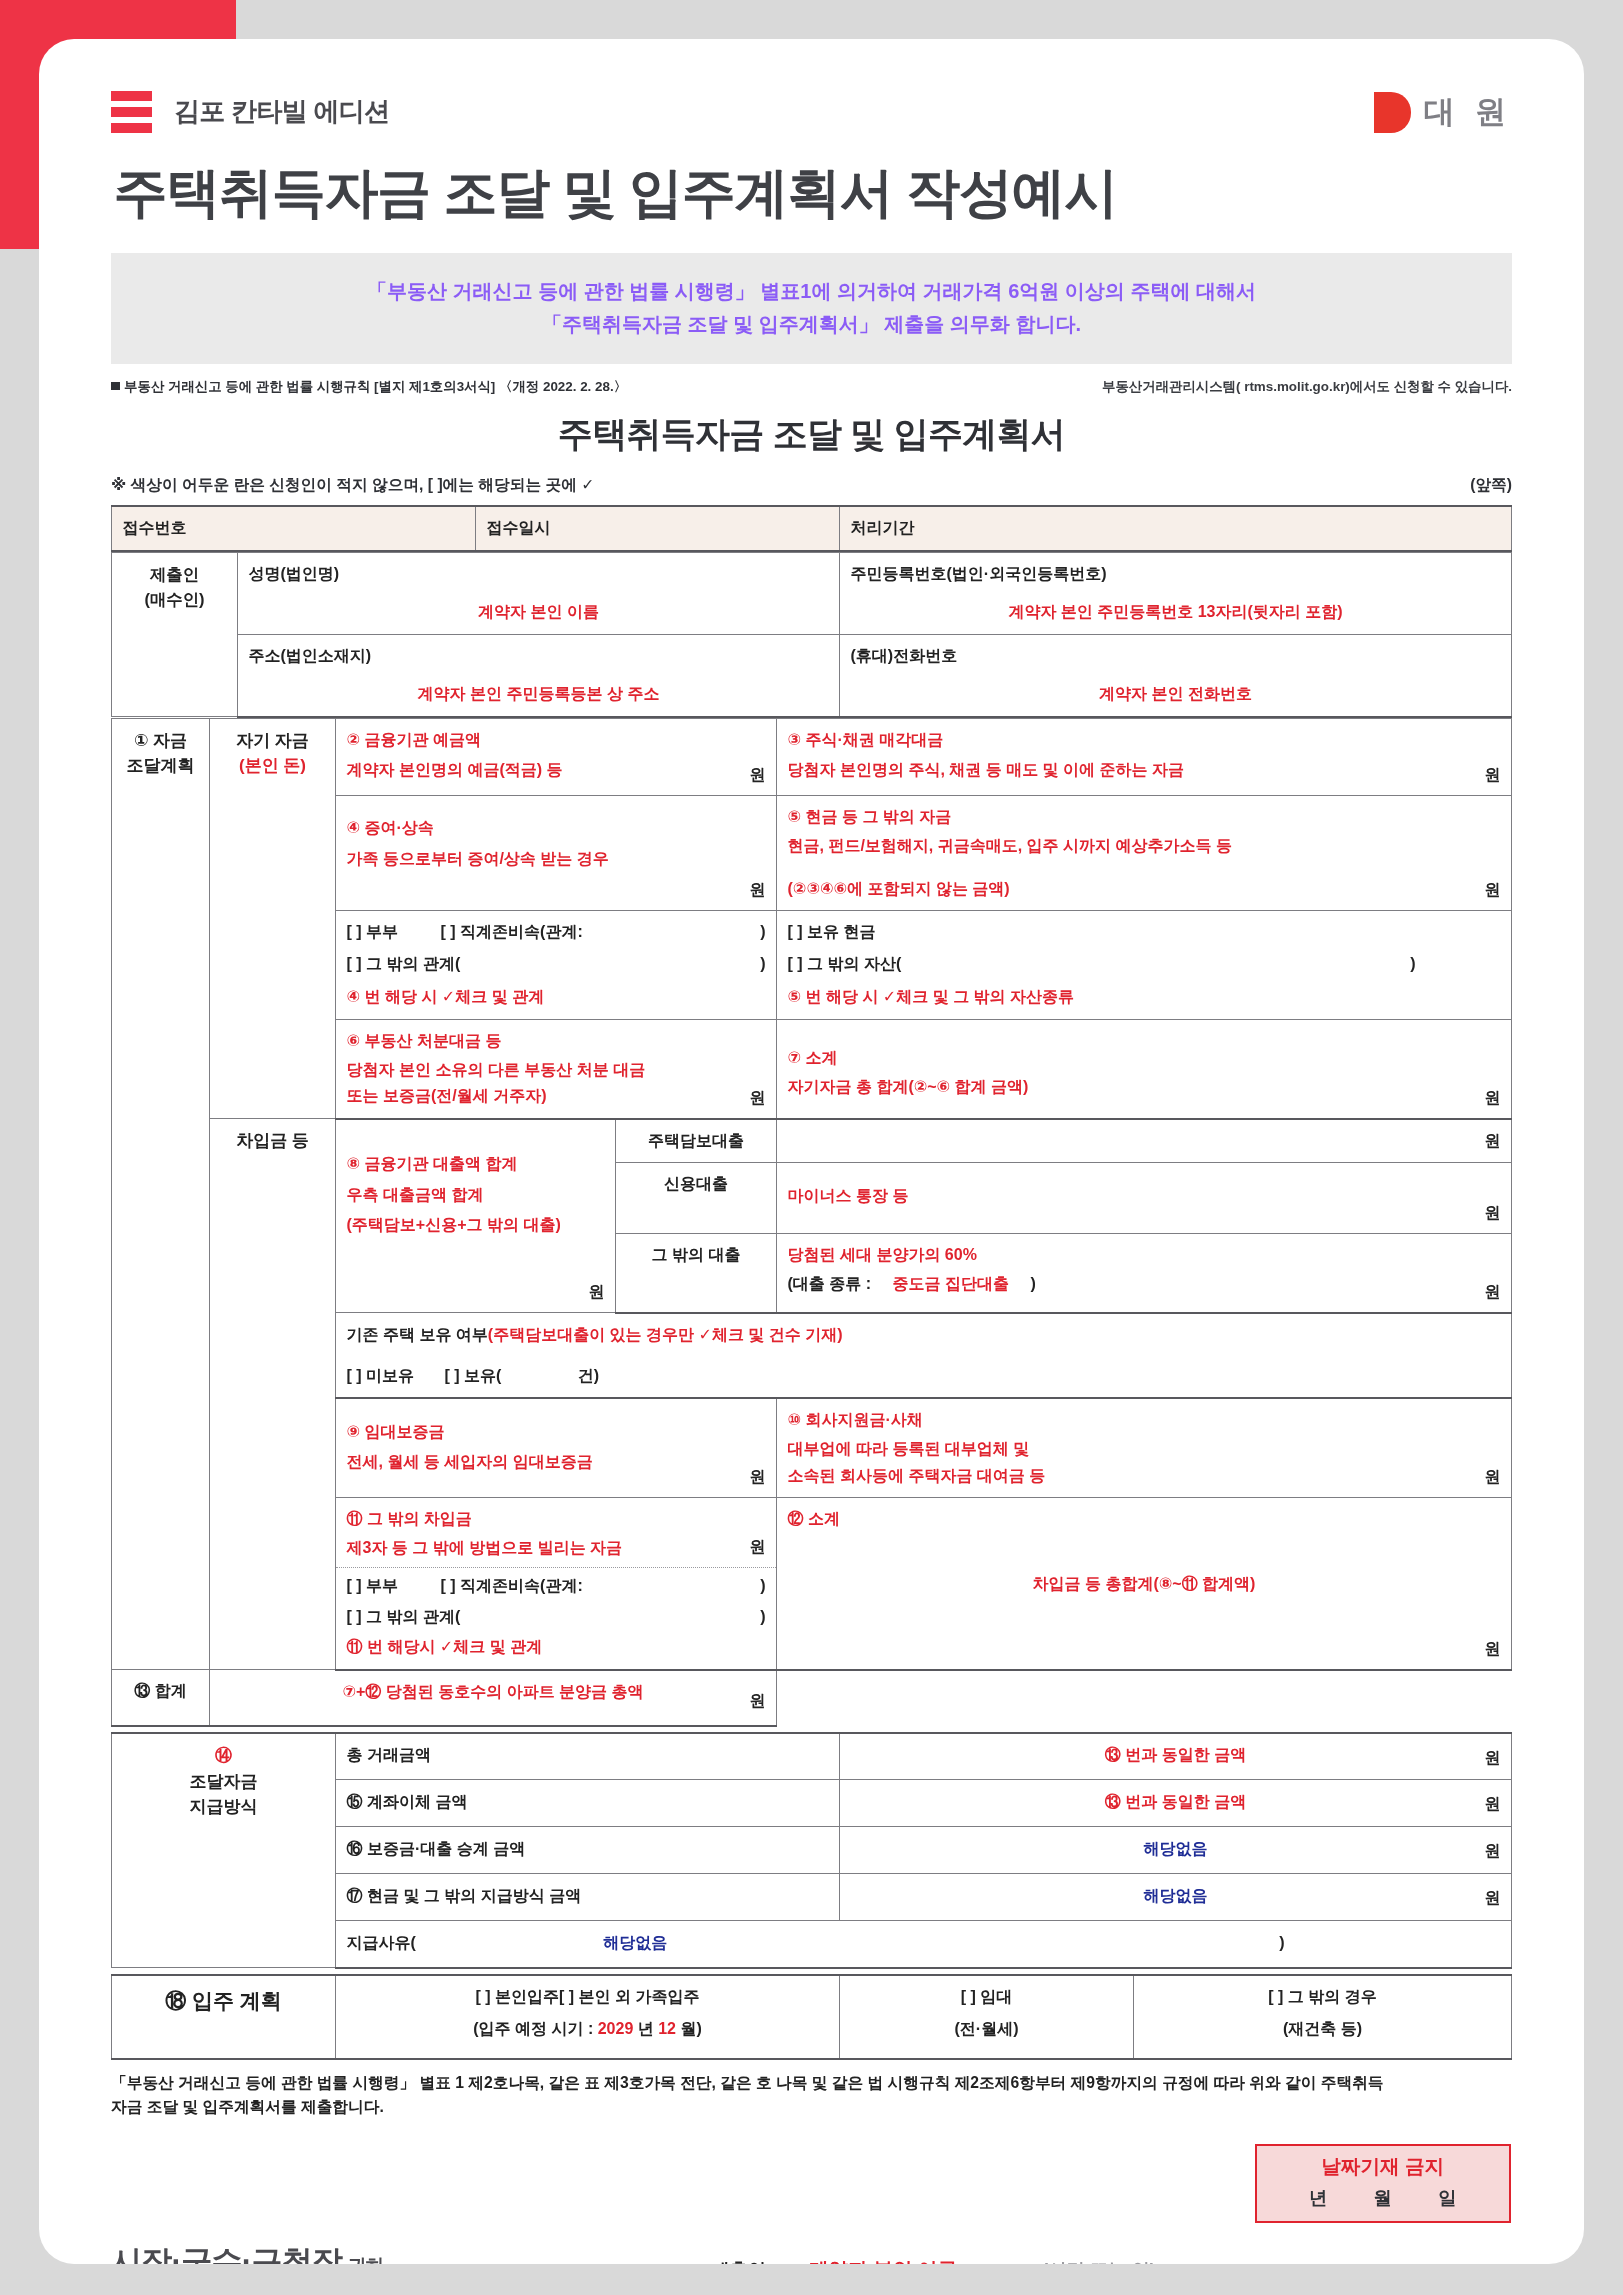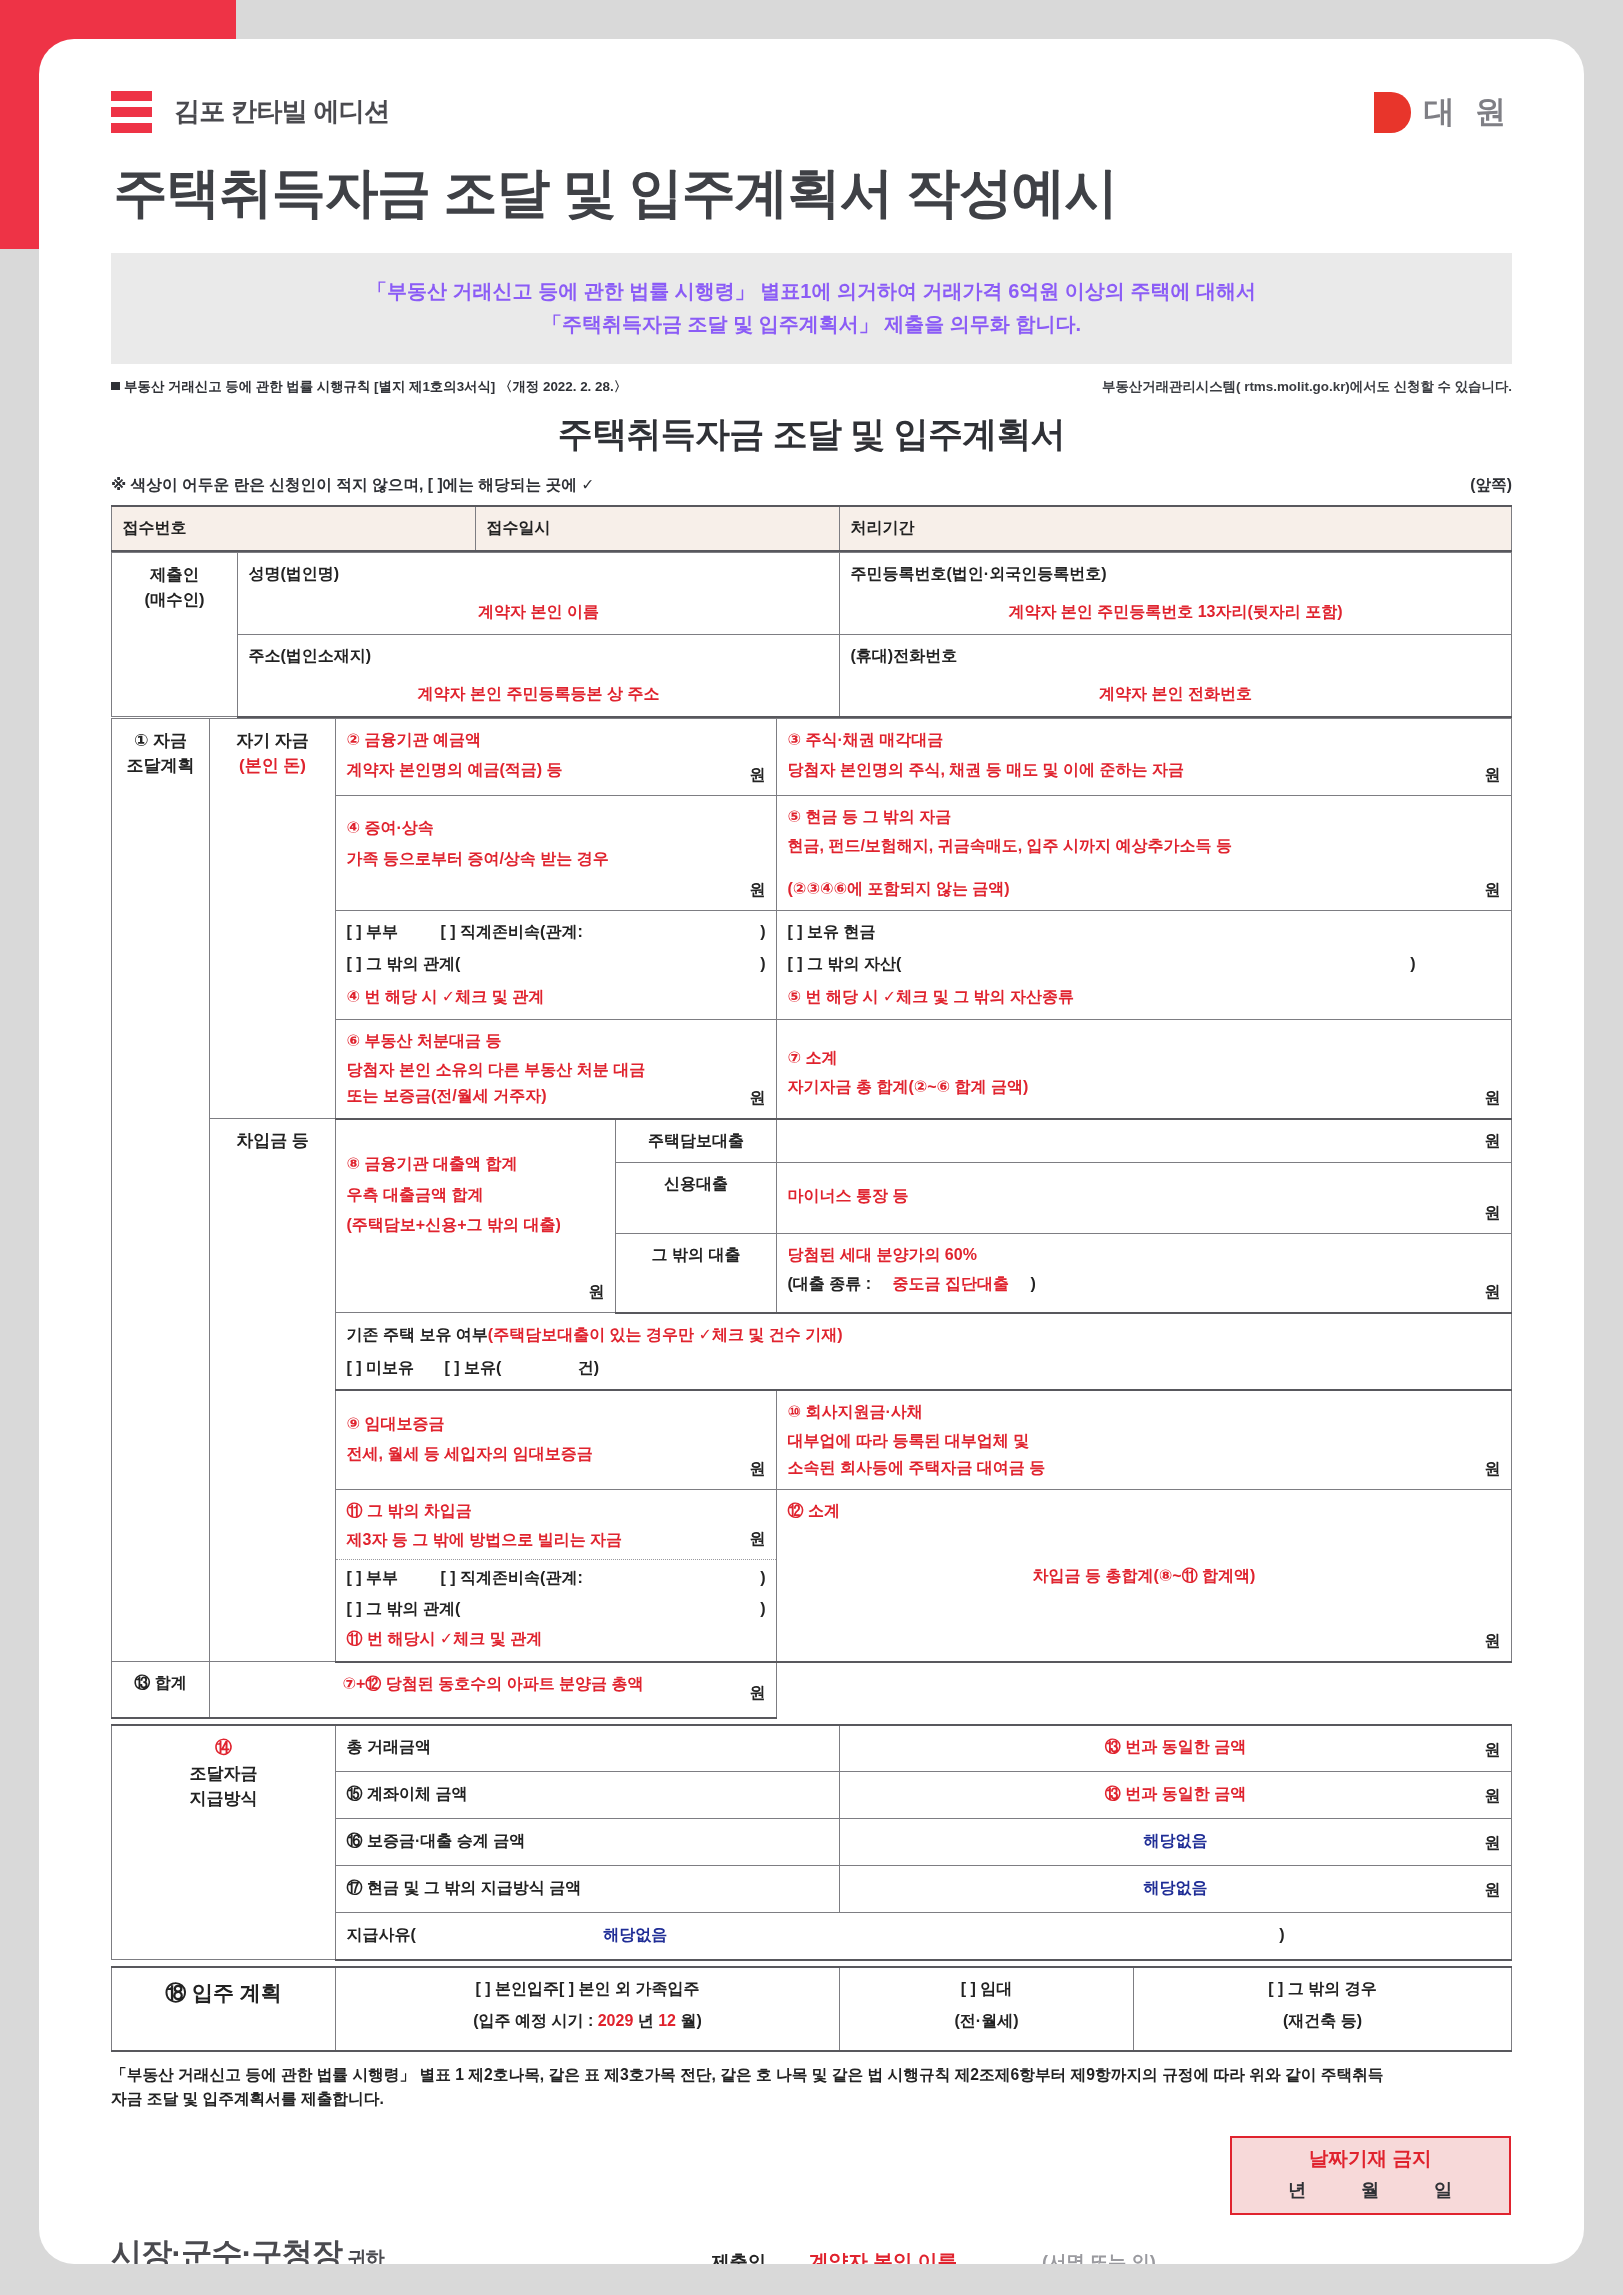--- a/index.html
+++ b/index.html
@@ -99,21 +99,21 @@
   .relcell { position: relative; }
   .wonabs { position: absolute; right: 10.5px; bottom: 7.9px; font-weight: 700; color: #222; }
   .wonabs-t { position: absolute; right: 10.5px; top: 9.2px; font-weight: 700; color: #222; }
 
   
   .footnote { font-size: 15.7px; font-weight: 700; color: #222; line-height: 1.55;
               margin-top: 10.5px; }
   .sig-area { position: relative; height: 164px; margin-top: 2.6px;}
   .datebox {
     position: absolute; right: 1.3px; top: 22px;
-    width: 281px; height: 79px;
+    width: 256px; height: 79px;
     background: #f7d9d9; border: 2.6px solid #e0232e;
     box-sizing: border-box; text-align: center;
   }
   .datebox .t1 { font-size: 19.6px; font-weight: 700; color: #e0232e; margin-top: 7.2px;}
   .datebox .t2 { font-size: 18.3px; font-weight: 700; color: #2f3136; margin-top: 5.2px;
                  display: flex; justify-content: space-around; padding: 0 29px;}
   .sig-row { position: absolute; left: 0; bottom: 2.6px; width: 100%;
              display: flex; align-items: flex-end; }
   .sig-left { font-size: 31px; font-weight: 700; color: #4a4a4f; letter-spacing: -0.7px;}
   .sig-left span.small2 { font-size: 19px; font-weight: 700; margin-left: 5.2px; }
@@ -331,21 +331,21 @@
             </div>
             <span class="wonabs">원</span>
           </td>
         </tr>
 
         <tr>
           <td colspan="3" class="bot-thick2" style="height:71px">
             <div>
               <span>기존 주택 보유 여부</span><span class="red">(주택담보대출이 있는 경우만 ✓체크 및 건수 기재)</span>
             </div>
-            <div style="margin-top:9px">
+            <div style="margin-top:17px">
               <span>[     ] 미보유</span>
               <span style="margin-left:26px">[     ] 보유(</span>
               <span style="margin-left:72px">건)</span>
             </div>
           </td>
         </tr>
 
         <tr>
           <td colspan="2" class="relcell" style="height:84px">
             <div class="red" style="margin-top:11.8px">⑨ 임대보증금</div>

